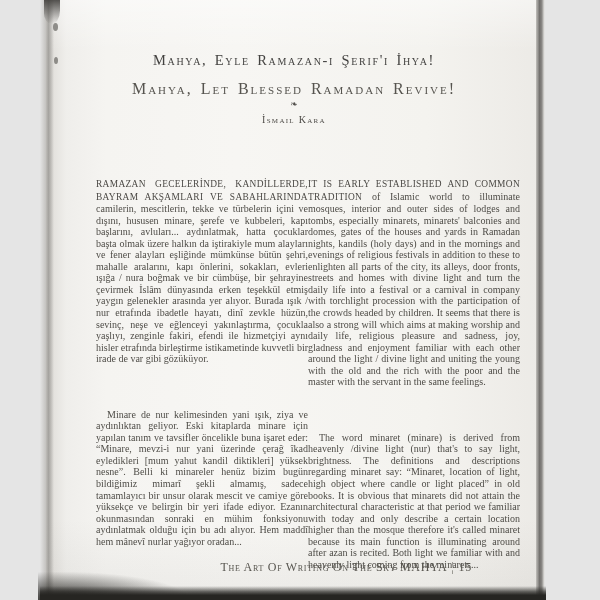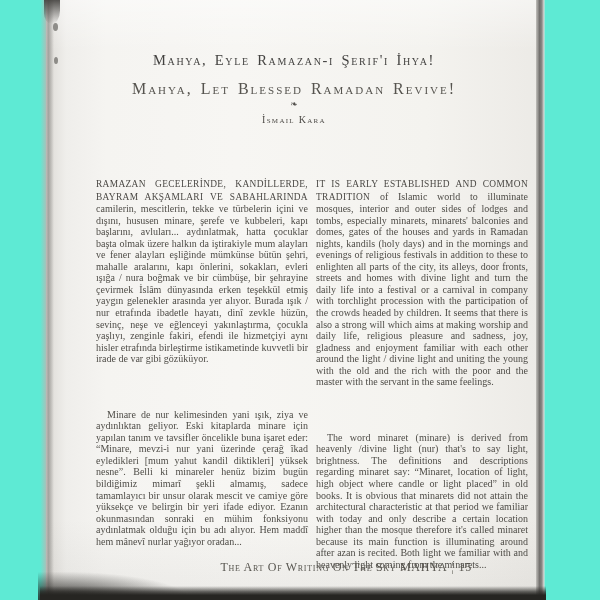--- a/index.html
+++ b/index.html
@@ -1,21 +1,21 @@
 <!DOCTYPE html>
 <html><head>
 <meta charset="utf-8">
 <style>
   html,body{margin:0;padding:0;}
   body{
     width:600px;height:600px;position:relative;overflow:hidden;
     background:#ffffff;
     font-family:"Liberation Serif", serif;
   }
-  .canvas{position:absolute;left:0;top:0;width:600px;height:600px;overflow:hidden;background:#5eead4;}
+  .canvas{position:absolute;left:0;top:0;width:600px;height:600px;overflow:hidden;background:#e5e5e5;}
 
   
   .page{
     position:absolute;left:46px;top:0;width:496px;height:600px;
     background:linear-gradient(90deg,
       #c8c6c2 0px,#e3e1dd 7px,#efeeeb 20px,#f5f4f1 60px,
       #f7f6f3 190px,#f4f3ef 380px,#eceae6 496px);
   }
   .page::after{
     content:"";position:absolute;inset:0;pointer-events:none;
@@ -60,21 +60,21 @@
   }
   .ornament{position:absolute;left:0;top:99px;width:100%;font-size:9px;color:#504e4a;}
   .author{
     position:absolute;left:0;top:114px;width:100%;
     font-variant:small-caps;font-size:10px;letter-spacing:1.3px;color:#4c4a46;
   }
 
   
   .columns{
     position:absolute;left:96px;top:178px;width:432px;
-    display:flex;gap:8px;
+    display:flex;
   }
   .col{width:212px;color:#4e4c47;font-size:10px;line-height:11.55px;text-align:justify;}
   .para{margin:0;}
   .para.indent{text-indent:11px;margin-top:44px;}
   .lead{font-size:9.4px;letter-spacing:.35px;color:#4a4844;}
 
   
   .footer{
     position:absolute;top:560px;right:128px;
     font-variant:small-caps;font-size:12px;letter-spacing:.7px;color:#57554f;white-space:nowrap;

